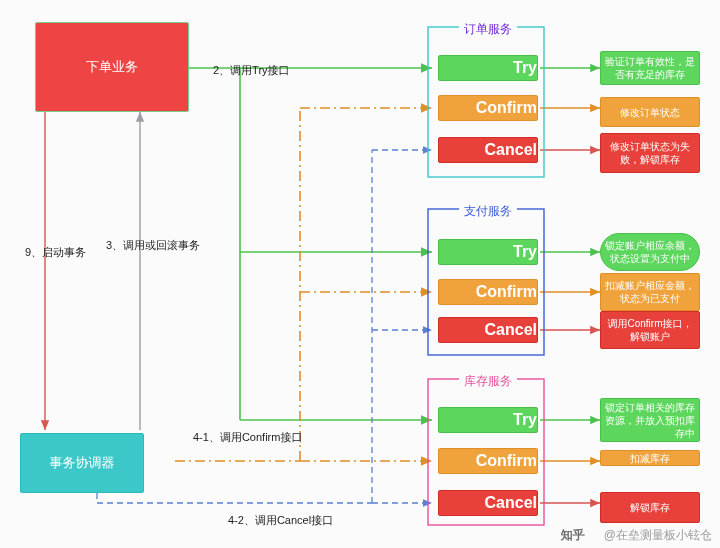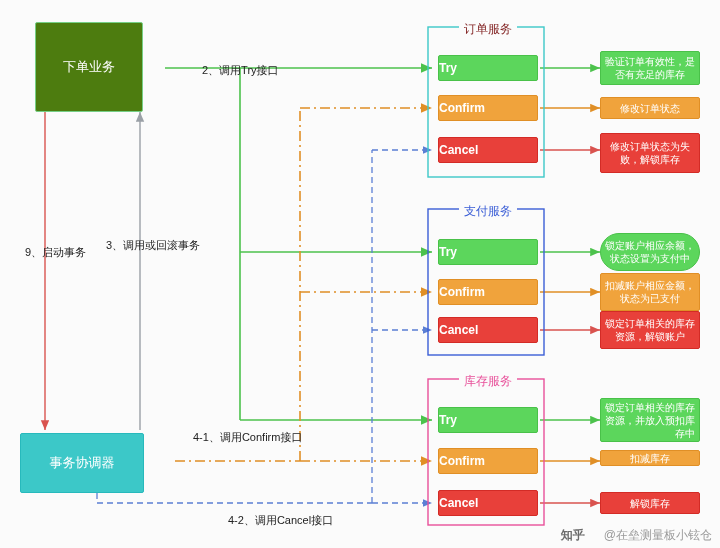--- a/index.html
+++ b/index.html
@@ -20,41 +20,41 @@
     color:#fff;
     font-size:12px;
     line-height:1.35;
     z-index:3;
   }
   .big-node{
     border-radius:2px;
     font-size:13px;
   }
   .order-biz{
-    left:35px;top:22px;width:108px;height:90px;
-    background:#4d7c0f;border:1px solid #76cf86;
+    left:35px;top:22px;width:154px;height:90px;
+    background:#ef4444;border:1px solid #76cf86;
   }
   .coordinator{
     left:20px;top:433px;width:124px;height:60px;
     background:#3cc8c8;border:1px solid #27b9bc;
   }
   .svc-title{
     position:absolute;
     background:#fbfbfb;
     font-size:12px;
     padding:0 5px;
     z-index:2;
   }
   .op{
     position:absolute;
     box-sizing:border-box;
     height:26px;
     width:100px;
-    display:flex;align-items:center;justify-content:flex-start;
-    color:#fff;font-size:12px;font-weight:bold;
+    display:flex;align-items:center;justify-content:flex-end;
+    color:#fff;font-size:16px;font-weight:bold;
     border-radius:2px;
     z-index:3;
   }
   .op-try{background:#5cd65c;border:1px solid #49c149;}
   .op-confirm{background:#f0a33c;border:1px solid #e08f26;}
   .op-cancel{background:#e8403a;border:1px solid #d32b26;}
   .desc{
     position:absolute;
     box-sizing:border-box;
     width:100px;
@@ -160,21 +160,21 @@
     <rect x="428" y="379" width="116" height="146" fill="none" stroke="#e8509a" stroke-width="1.4"></rect>
   </svg>
 
   <div class="node big-node order-biz">
     <span>下单业务</span>
   </div>
   <div class="node big-node coordinator">
     <span>事务协调器</span>
   </div>
 
-  <div class="svc-title" style="left:459px;top:21px;color:#7f1d1d;">
+  <div class="svc-title" style="left:459px;top:21px;color:#6d28d9;">
     <span>订单服务</span>
   </div>
   <div class="svc-title" style="left:459px;top:203px;color:#3b5ed6;">
     <span>支付服务</span>
   </div>
   <div class="svc-title" style="left:459px;top:373px;color:#e8509a;">
     <span>库存服务</span>
   </div>
 
   <div class="op op-try" style="left:438px;top:55px;">
@@ -203,51 +203,51 @@
   <div class="op op-confirm" style="left:438px;top:448px;">
     <span>Confirm</span>
   </div>
   <div class="op op-cancel" style="left:438px;top:490px;">
     <span>Cancel</span>
   </div>
 
   <div class="desc d-green" style="left:600px;top:51px;height:34px;">
     <span>验证订单有效性，是否有充足的库存</span>
   </div>
-  <div class="desc d-orange" style="left:600px;top:97px;height:22px;">
+  <div class="desc d-orange" style="left:600px;top:97px;height:30px;">
     <span>修改订单状态</span>
   </div>
   <div class="desc d-red" style="left:600px;top:133px;height:40px;">
     <span>修改订单状态为失败，解锁库存</span>
   </div>
 
   <div class="desc d-green" style="left:600px;top:233px;height:38px;border-radius:19px;">
     <span>锁定账户相应余额，状态设置为支付中</span>
   </div>
   <div class="desc d-orange" style="left:600px;top:273px;height:38px;">
     <span>扣减账户相应金额，状态为已支付</span>
   </div>
   <div class="desc d-red" style="left:600px;top:311px;height:38px;">
-    <span>锁定订单相关的库存资源，解锁账户</span>
+    <span>调用Confirm接口，解锁账户</span>
   </div>
 
   <div class="desc d-green" style="left:600px;top:398px;height:44px;text-align:right;">
     <span>锁定订单相关的库存资源，并放入预扣库存中</span>
   </div>
   <div class="desc d-orange" style="left:600px;top:450px;height:16px;">
     <span>扣减库存</span>
   </div>
-  <div class="desc d-red" style="left:600px;top:492px;height:22px;">
+  <div class="desc d-red" style="left:600px;top:492px;height:31px;">
     <span>解锁库存</span>
   </div>
 
   <div class="lbl" style="left:25px;top:245px;">
     <span>9、启动事务</span>
   </div>
-  <div class="lbl" style="left:202px;top:63px;">
+  <div class="lbl" style="left:213px;top:63px;">
     <span>2、调用Try接口</span>
   </div>
   <div class="lbl" style="left:106px;top:238px;">
     <span>3、调用或回滚事务</span>
   </div>
   <div class="lbl" style="left:193px;top:430px;">
     <span>4-1、调用Confirm接口</span>
   </div>
   <div class="lbl" style="left:228px;top:513px;">
     <span>4-2、调用Cancel接口</span>

